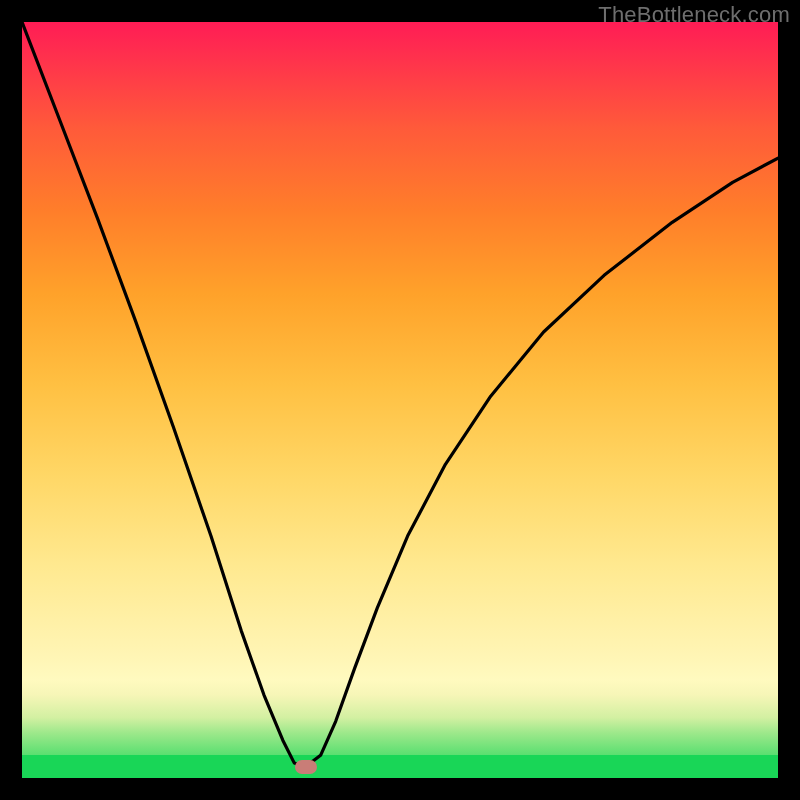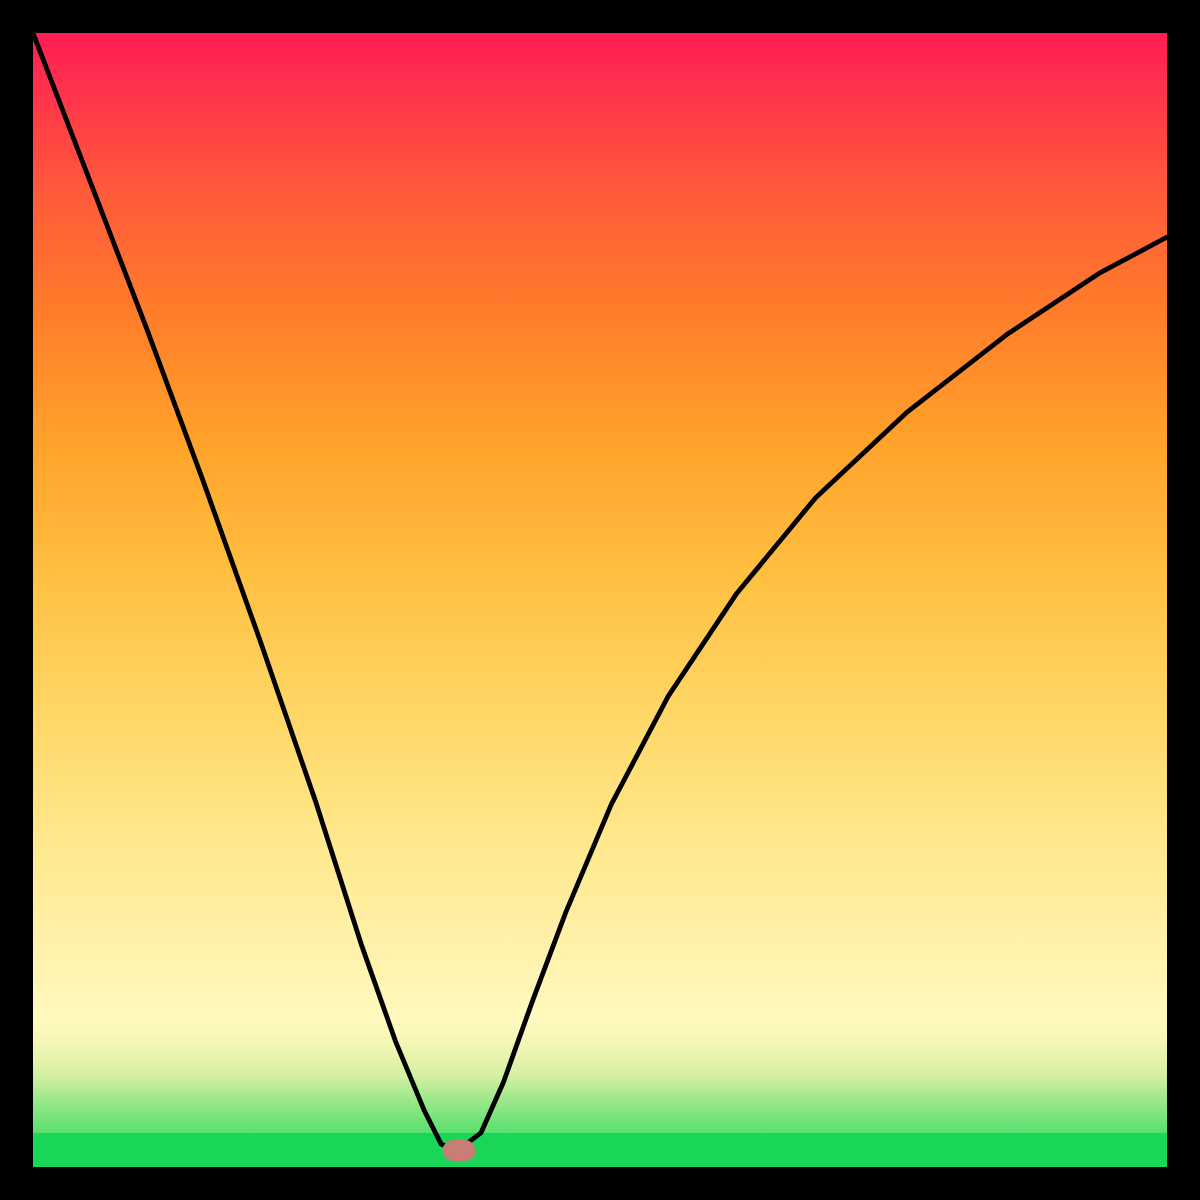--- a/index.html
+++ b/index.html
@@ -66,20 +66,21 @@
     font-size: 22px;
     font-weight: 500;
     letter-spacing: 0.2px;
     user-select: none;
   }
 </style>
 </head>
 <body>
 
 <div class="stage">
+  <div class="watermark">TheBottleneck.com</div>
 
   <div class="plot-area">
     <svg class="curve" viewBox="0 0 756 756" preserveAspectRatio="none">
       <path id="curve-path" d="M0.0 0.0 L37.8 98.3 L75.6 196.6 L113.4 298.6 L151.2 404.5 L189.0 514.1 L219.2 608.6 L241.9 672.8 L260.8 718.2 L272.2 740.9 L283.5 744.7 L298.6 733.3 L313.7 699.3 L332.6 646.4 L355.3 585.9 L385.6 514.1 L423.4 442.3 L468.7 374.2 L521.6 310.0 L582.1 253.3 L650.2 200.3 L710.6 160.3 L756.0 136.1" stroke="#000" stroke-width="3.2" fill="none" stroke-linecap="round" stroke-linejoin="round"></path>
     </svg>
     <div class="marker" id="marker" style="left: 283.5px; top: 744.66px;"></div>
   </div>
 </div>
 
 </body></html>

